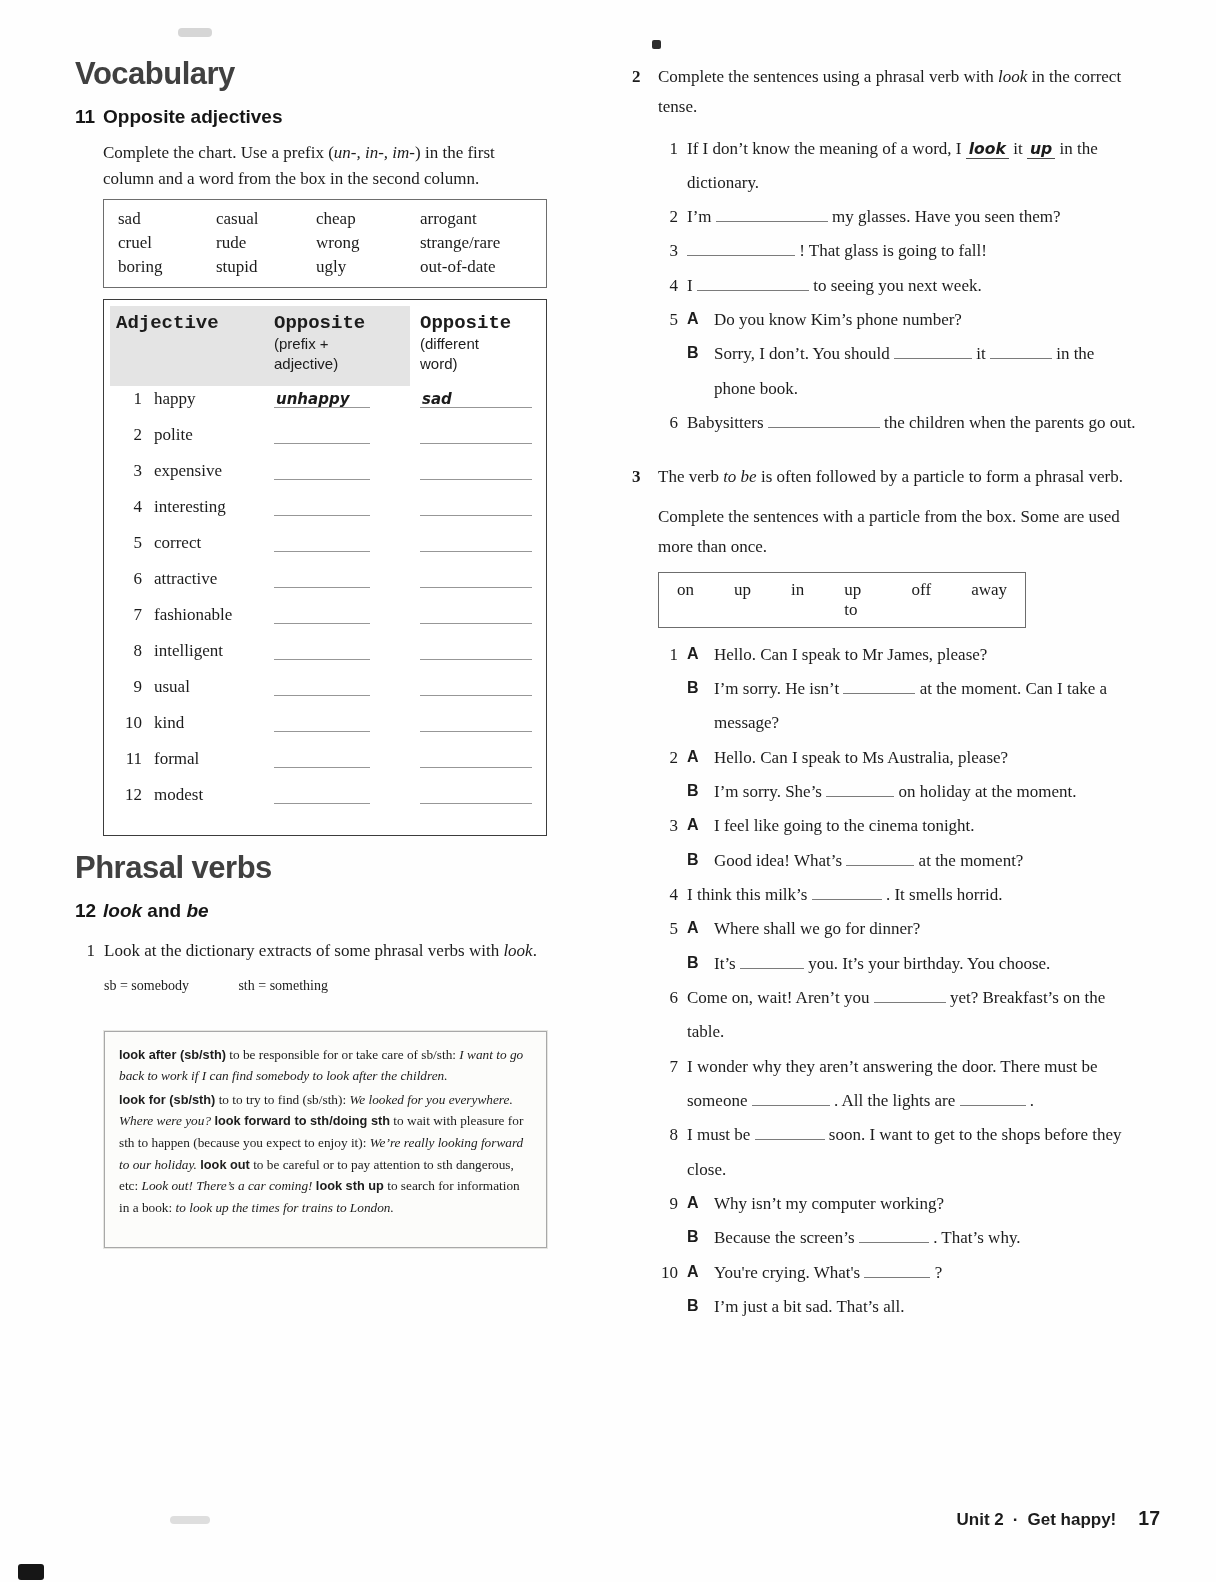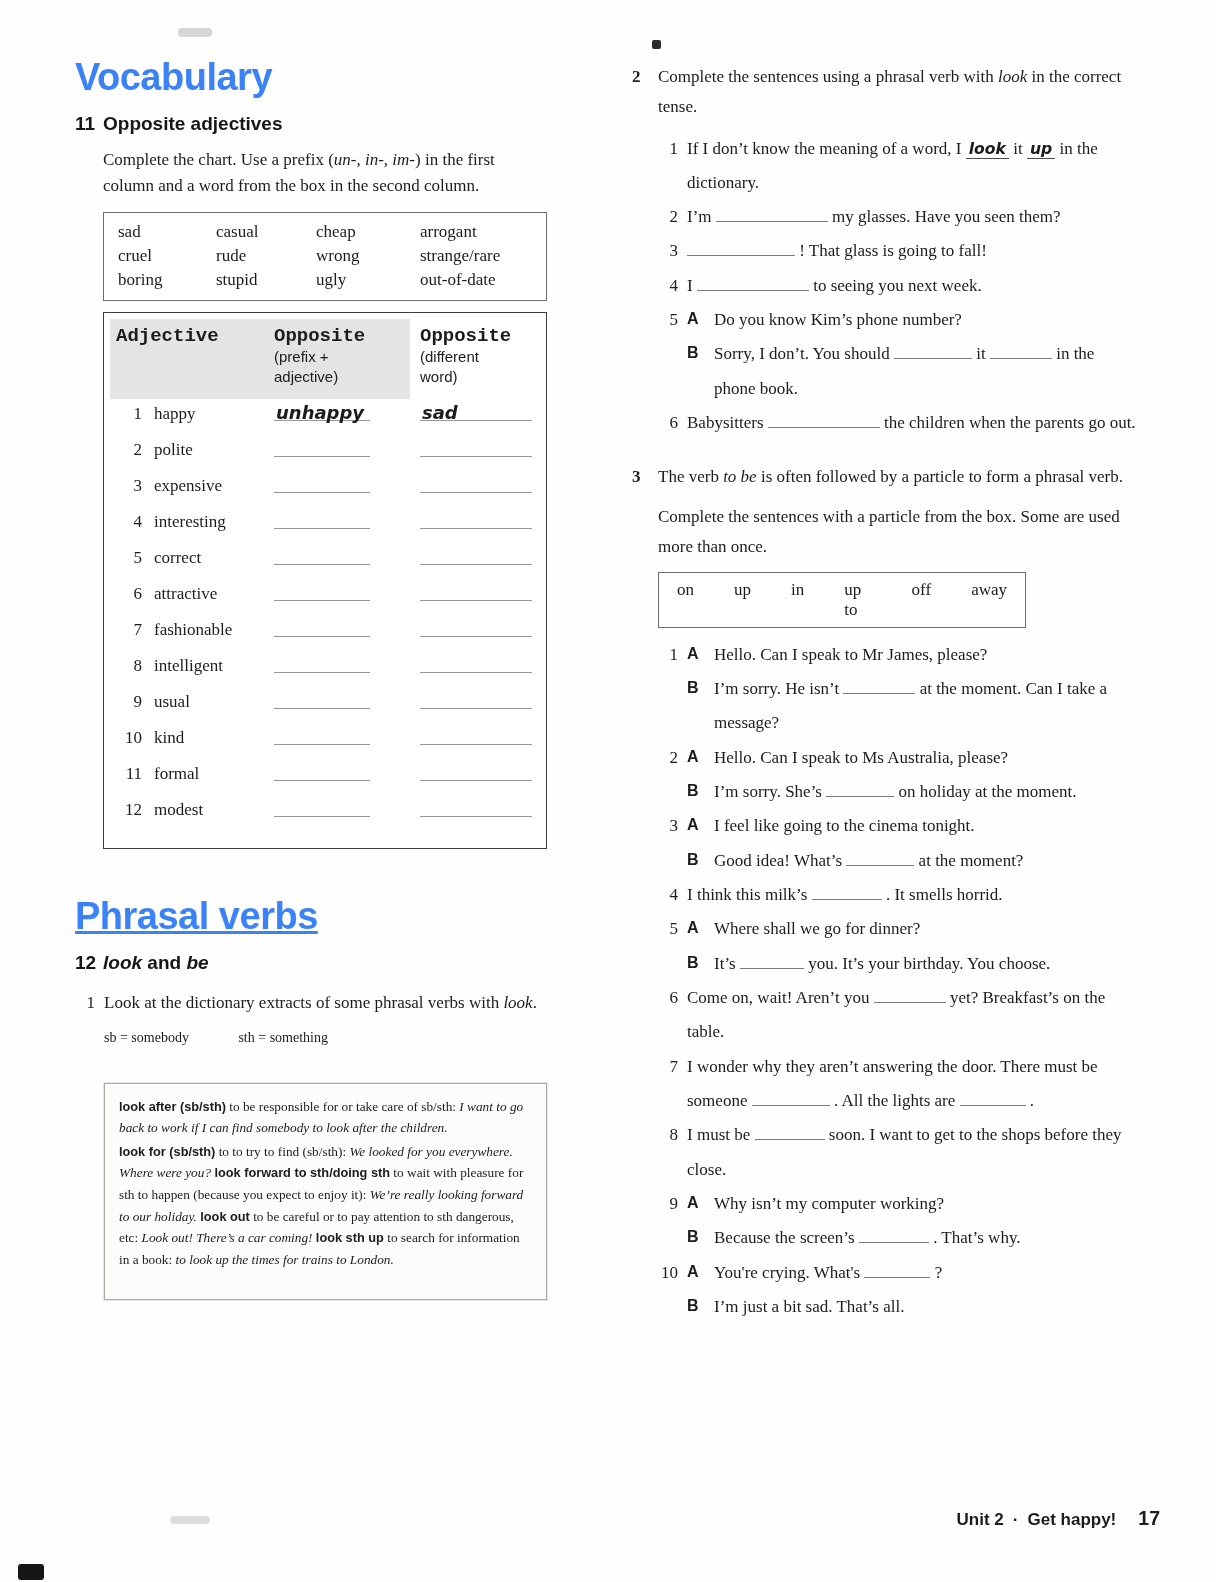--- a/index.html
+++ b/index.html
@@ -19,29 +19,29 @@
   }
   .seg-b{
     display:inline-block;border-bottom:1.2px solid #7b7b7b;height:0.85em;
   }
   
   .col-left{position:absolute;left:75px;top:56px;width:472px;}
   .col-right{position:absolute;left:632px;top:62px;width:506px;}
   
   .bighead{
     font-family:"Liberation Sans",sans-serif;font-weight:bold;
-    font-size:38px;letter-spacing:-0.5px;margin:0 0 14px 0;color:#3b82f6;
+    font-size:31px;letter-spacing:-0.5px;margin:0 0 14px 0;color:#404040;
   }
   .subhead{
     font-family:"Liberation Sans",sans-serif;font-weight:bold;
     font-size:19px;margin:0 0 12px 0;display:flex;color:#161616;
   }
   .subhead .shno{width:28px;flex:none;}
   
-  .instr{padding-left:28px;line-height:1.5;margin-bottom:14px;}
+  .instr{padding-left:28px;line-height:1.5;margin-bottom:8px;}
   .wordbox{
     margin-left:28px;border:1.2px solid #6d6d6d;padding:9px 14px 10px 14px;
     display:grid;grid-template-columns:98px 100px 104px 1fr;row-gap:4px;
     margin-bottom:11px;background:#fff;
   }
   .vtable{
     margin-left:28px;border:1.6px solid #3c3c3c;background:#fff;
     padding:12px 12px 14px 12px;position:relative;
   }
   .smudge{
@@ -64,23 +64,23 @@
   .trow{display:flex;align-items:baseline;height:36px;position:relative;}
   .tno{width:26px;flex:none;text-align:right;margin-right:12px;}
   .tadj{width:120px;flex:none;}
   .tc1{width:146px;flex:none;}
   .tc2{flex:1;}
   .ansline{display:inline-block;border-bottom:1.1px solid #979797;height:1.05em;}
   .ansline.a1{width:96px;}
   .ansline.a2{width:112px;}
   .thw{
     font-family:"DejaVu Sans",sans-serif;font-weight:bold;font-style:italic;
-    font-size:18px;padding-left:2px;
-  }
-  .phrasal-gap{margin-top:46px;text-decoration:underline;}
+    font-size:15px;padding-left:2px;
+  }
+  .phrasal-gap{margin-top:14px;}
   
   .exheader{display:flex;line-height:1.75;margin-bottom:10px;}
   .exno{width:26px;flex:none;font-weight:bold;}
   .extext{flex:1;}
   .items{padding-left:26px;}
   .item{display:flex;line-height:2.02;}
   .item .no{width:20px;flex:none;text-align:right;margin-right:9px;}
   .item .body{flex:1;}
   .sub{display:flex;}
   .sub .ab{

